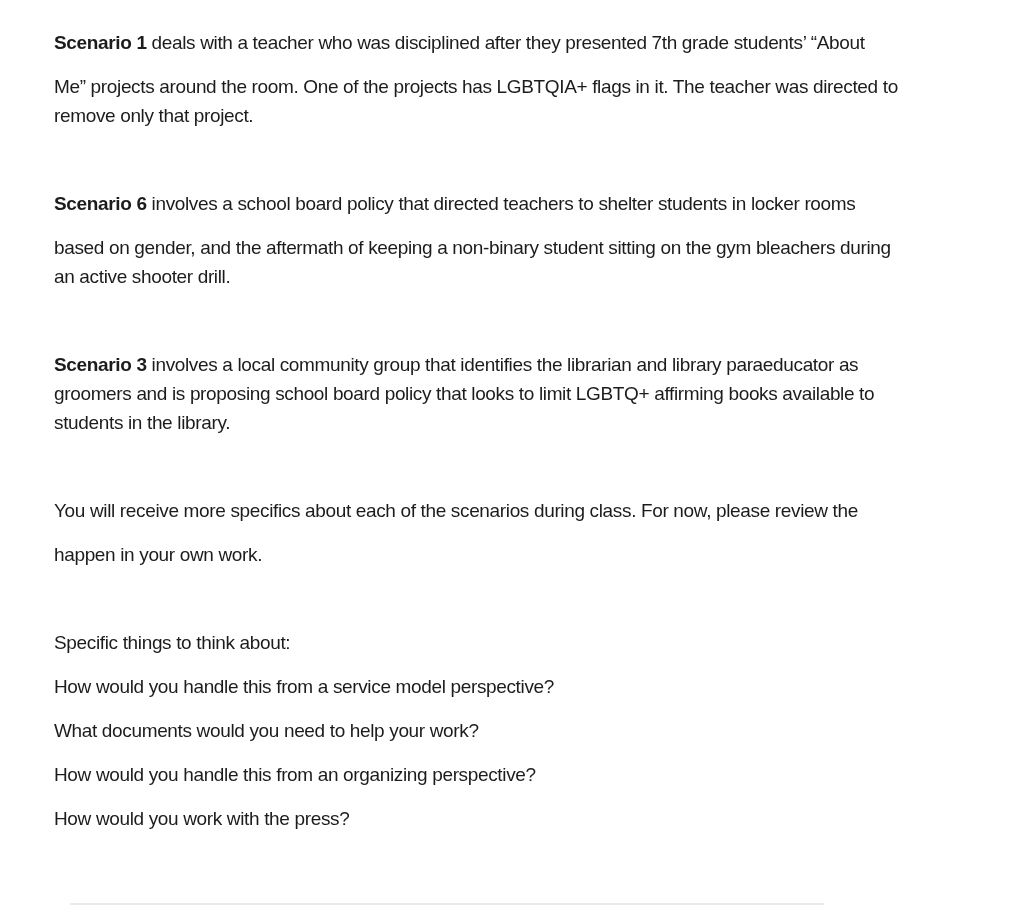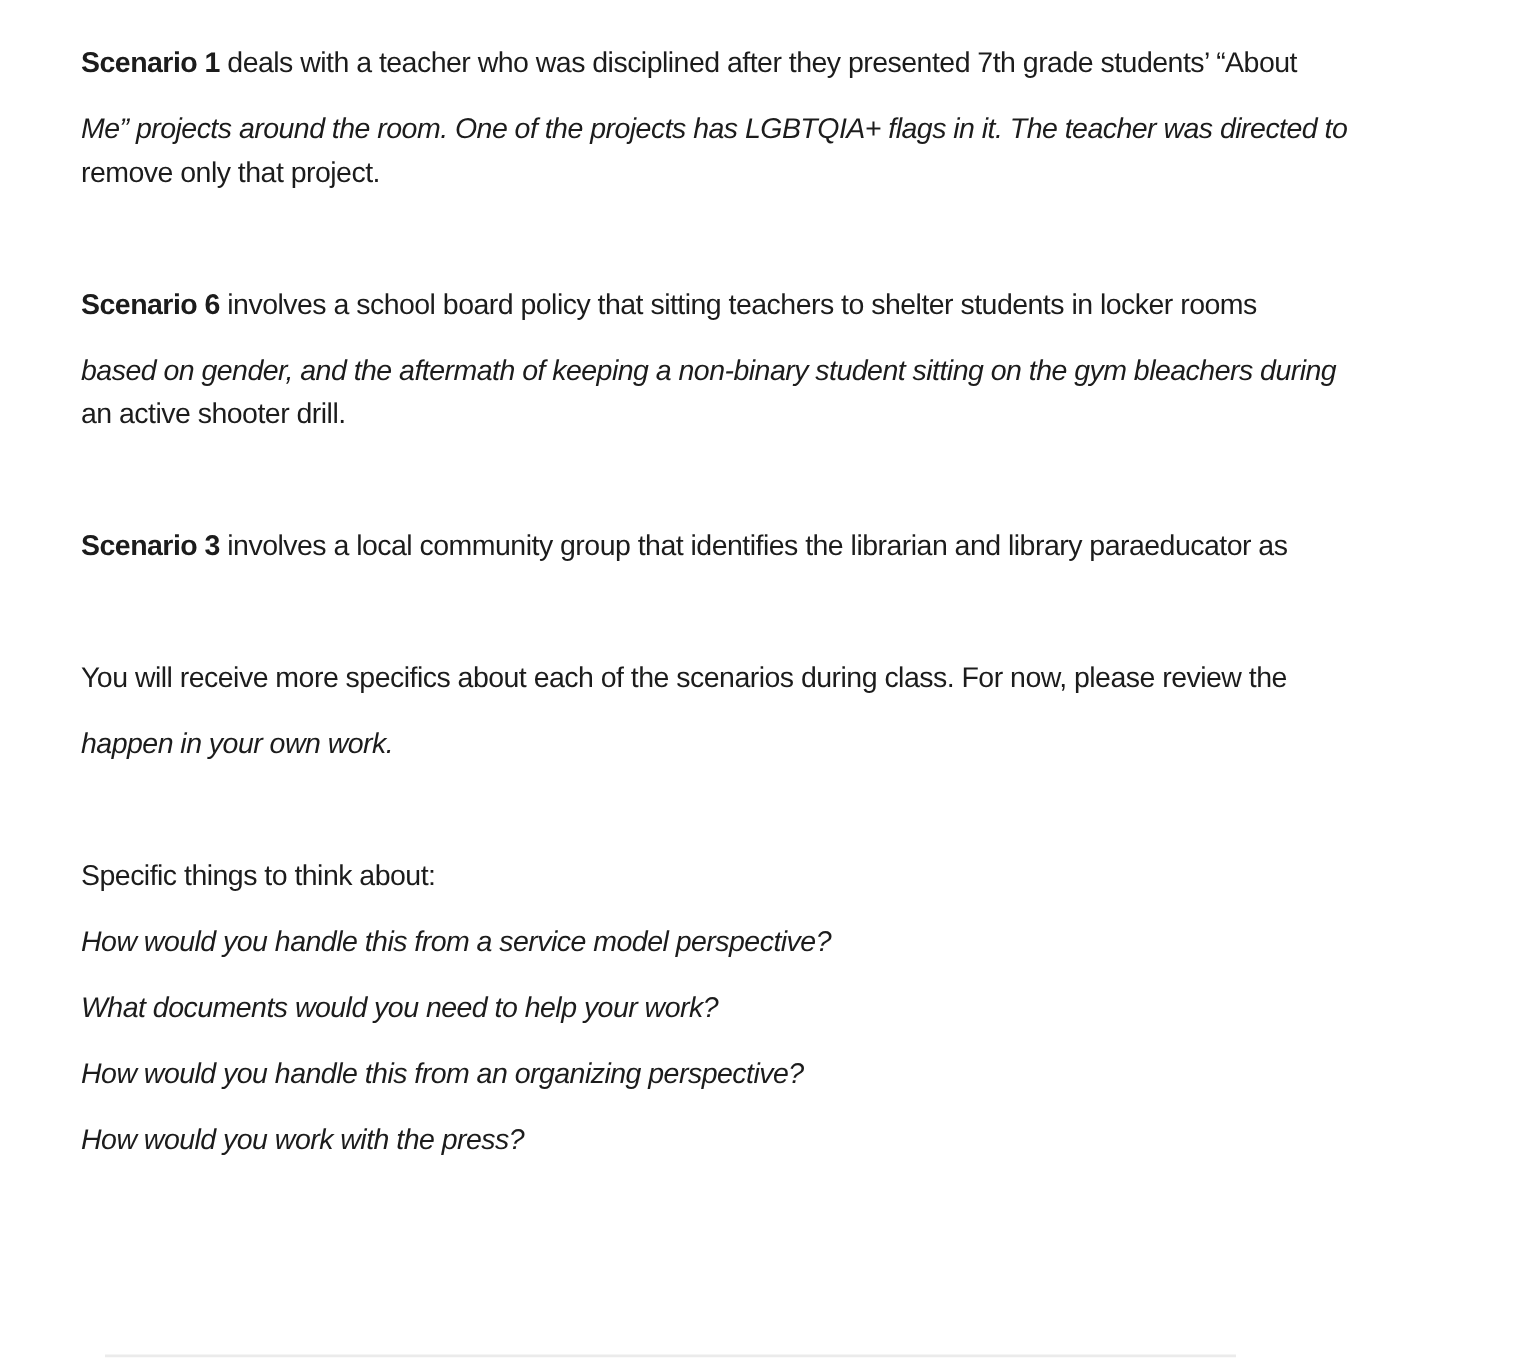--- a/index.html
+++ b/index.html
@@ -20,46 +20,48 @@
   }
   .line {
     font-size: 19px;
     line-height: 29px;
     letter-spacing: -0.35px;
     white-space: nowrap;
     color: #1c1c1c;
   }
   .line strong { font-weight: 700; }
   
-  .mt-loose { margin-top: 15px; font-style: italic; }
+  .mt-loose { margin-top: 15px; }
   
   .mt-para { margin-top: 59px; }
   .bottom-divider {
     position: absolute;
     left: 70px;
     right: 0;
     bottom: 0;
     height: 2px;
     background: #ebebeb;
   }
 </style>
 </head>
 <body>
 
 <div class="page">
 
   <div class="line"><strong>Scenario 1</strong><span> deals with a teacher who was disciplined after they presented 7th grade students’ “About</span></div>
   <div class="line mt-loose"><span>Me” projects around the room. One of the projects has LGBTQIA+ flags in it. The teacher was directed to</span></div>
   <div class="line"><span>remove only that project.</span></div>
 
-  <div class="line mt-para"><strong>Scenario 6</strong><span> involves a school board policy that sitting teachers to shelter students in locker rooms</span></div>
+  <div class="line mt-para"><strong>Scenario 6</strong><span> involves a school board policy that directed teachers to shelter students in locker rooms</span></div>
   <div class="line mt-loose"><span>based on gender, and the aftermath of keeping a non-binary student sitting on the gym bleachers during</span></div>
   <div class="line"><span>an active shooter drill.</span></div>
 
   <div class="line mt-para"><strong>Scenario 3</strong><span> involves a local community group that identifies the librarian and library paraeducator as</span></div>
+  <div class="line"><span>groomers and is proposing school board policy that looks to limit LGBTQ+ affirming books available to</span></div>
+  <div class="line"><span>students in the library.</span></div>
 
   <div class="line mt-para"><span>You will receive more specifics about each of the scenarios during class. For now, please review the</span></div>
   <div class="line mt-loose"><span>happen in your own work.</span></div>
 
   <div class="line mt-para"><span>Specific things to think about:</span></div>
   <div class="line mt-loose"><span>How would you handle this from a service model perspective?</span></div>
   <div class="line mt-loose"><span>What documents would you need to help your work?</span></div>
   <div class="line mt-loose"><span>How would you handle this from an organizing perspective?</span></div>
   <div class="line mt-loose"><span>How would you work with the press?</span></div>
 

